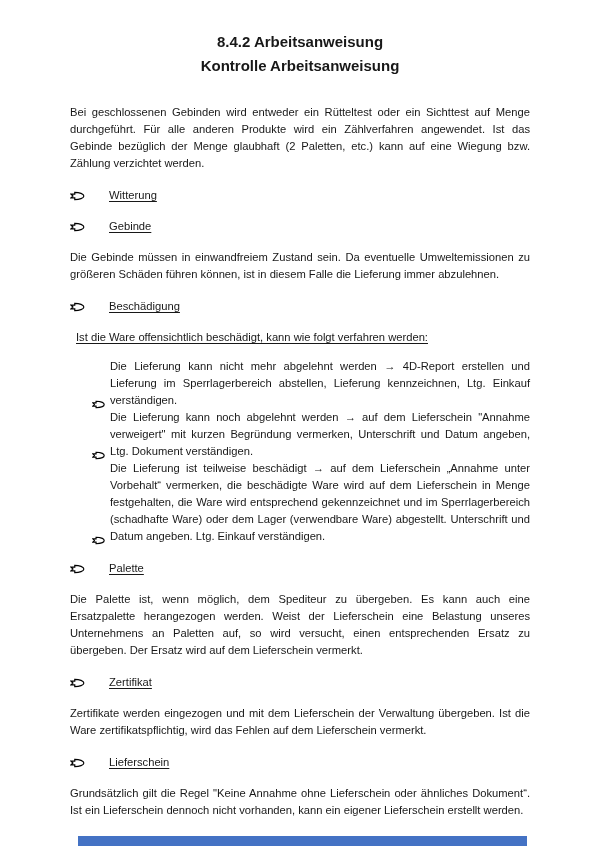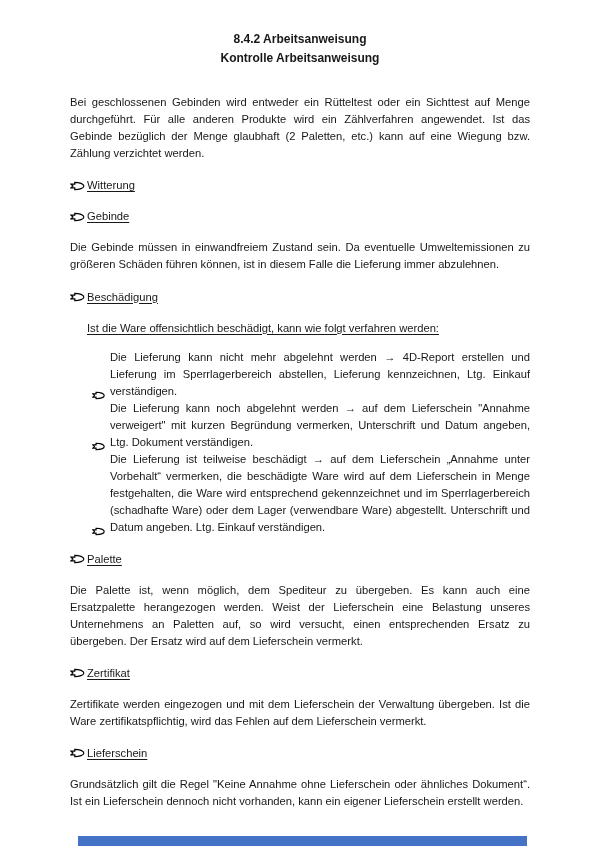--- a/index.html
+++ b/index.html
@@ -13,30 +13,30 @@
     position: relative;
     width: 600px;
     height: 849px;
     margin: 0 auto;
     background: #ffffff;
     overflow: hidden;
     padding: 30px 70px 0 70px;
     font-size: 11.2px;
     line-height: 1.52;
   }
-  .doc-title { text-align: center; font-weight: bold; font-size: 12px; line-height: 1.6; }
+  .doc-title { text-align: center; font-weight: bold; font-size: 15px; line-height: 1.6; }
   .title-gap { height: 26px; }
   p.body-par { text-align: justify; margin-bottom: 15px; }
   .sec-heading {
-    display: flex; align-items: center; gap: 2px;
+    display: flex; align-items: center; gap: 24px;
     margin: 13px 0 14px 0;
   }
   .sec-heading .label { text-decoration: underline; text-underline-offset: 2px; }
   .arrow-ico { flex: 0 0 auto; display: inline-block; }
-  .underlined-line { text-decoration: underline; text-underline-offset: 2px; margin: 6px 0 12px 17px; }
+  .underlined-line { text-decoration: underline; text-underline-offset: 2px; margin: 6px 0 12px 6px; }
   .bullets { margin: 2px 0 4px 22px; }
   .bullet-row { display: flex; align-items: flex-end; }
   .bullet-row .arrow-ico { margin-top: 3px; margin-right: 5px; }
   .bullet-row .txt { text-align: justify; flex: 1; }
   .footer-bar {
     position: absolute;
     left: 78px; top: 836px;
     width: 449px; height: 10px;
     background: var(--accent);
   }

